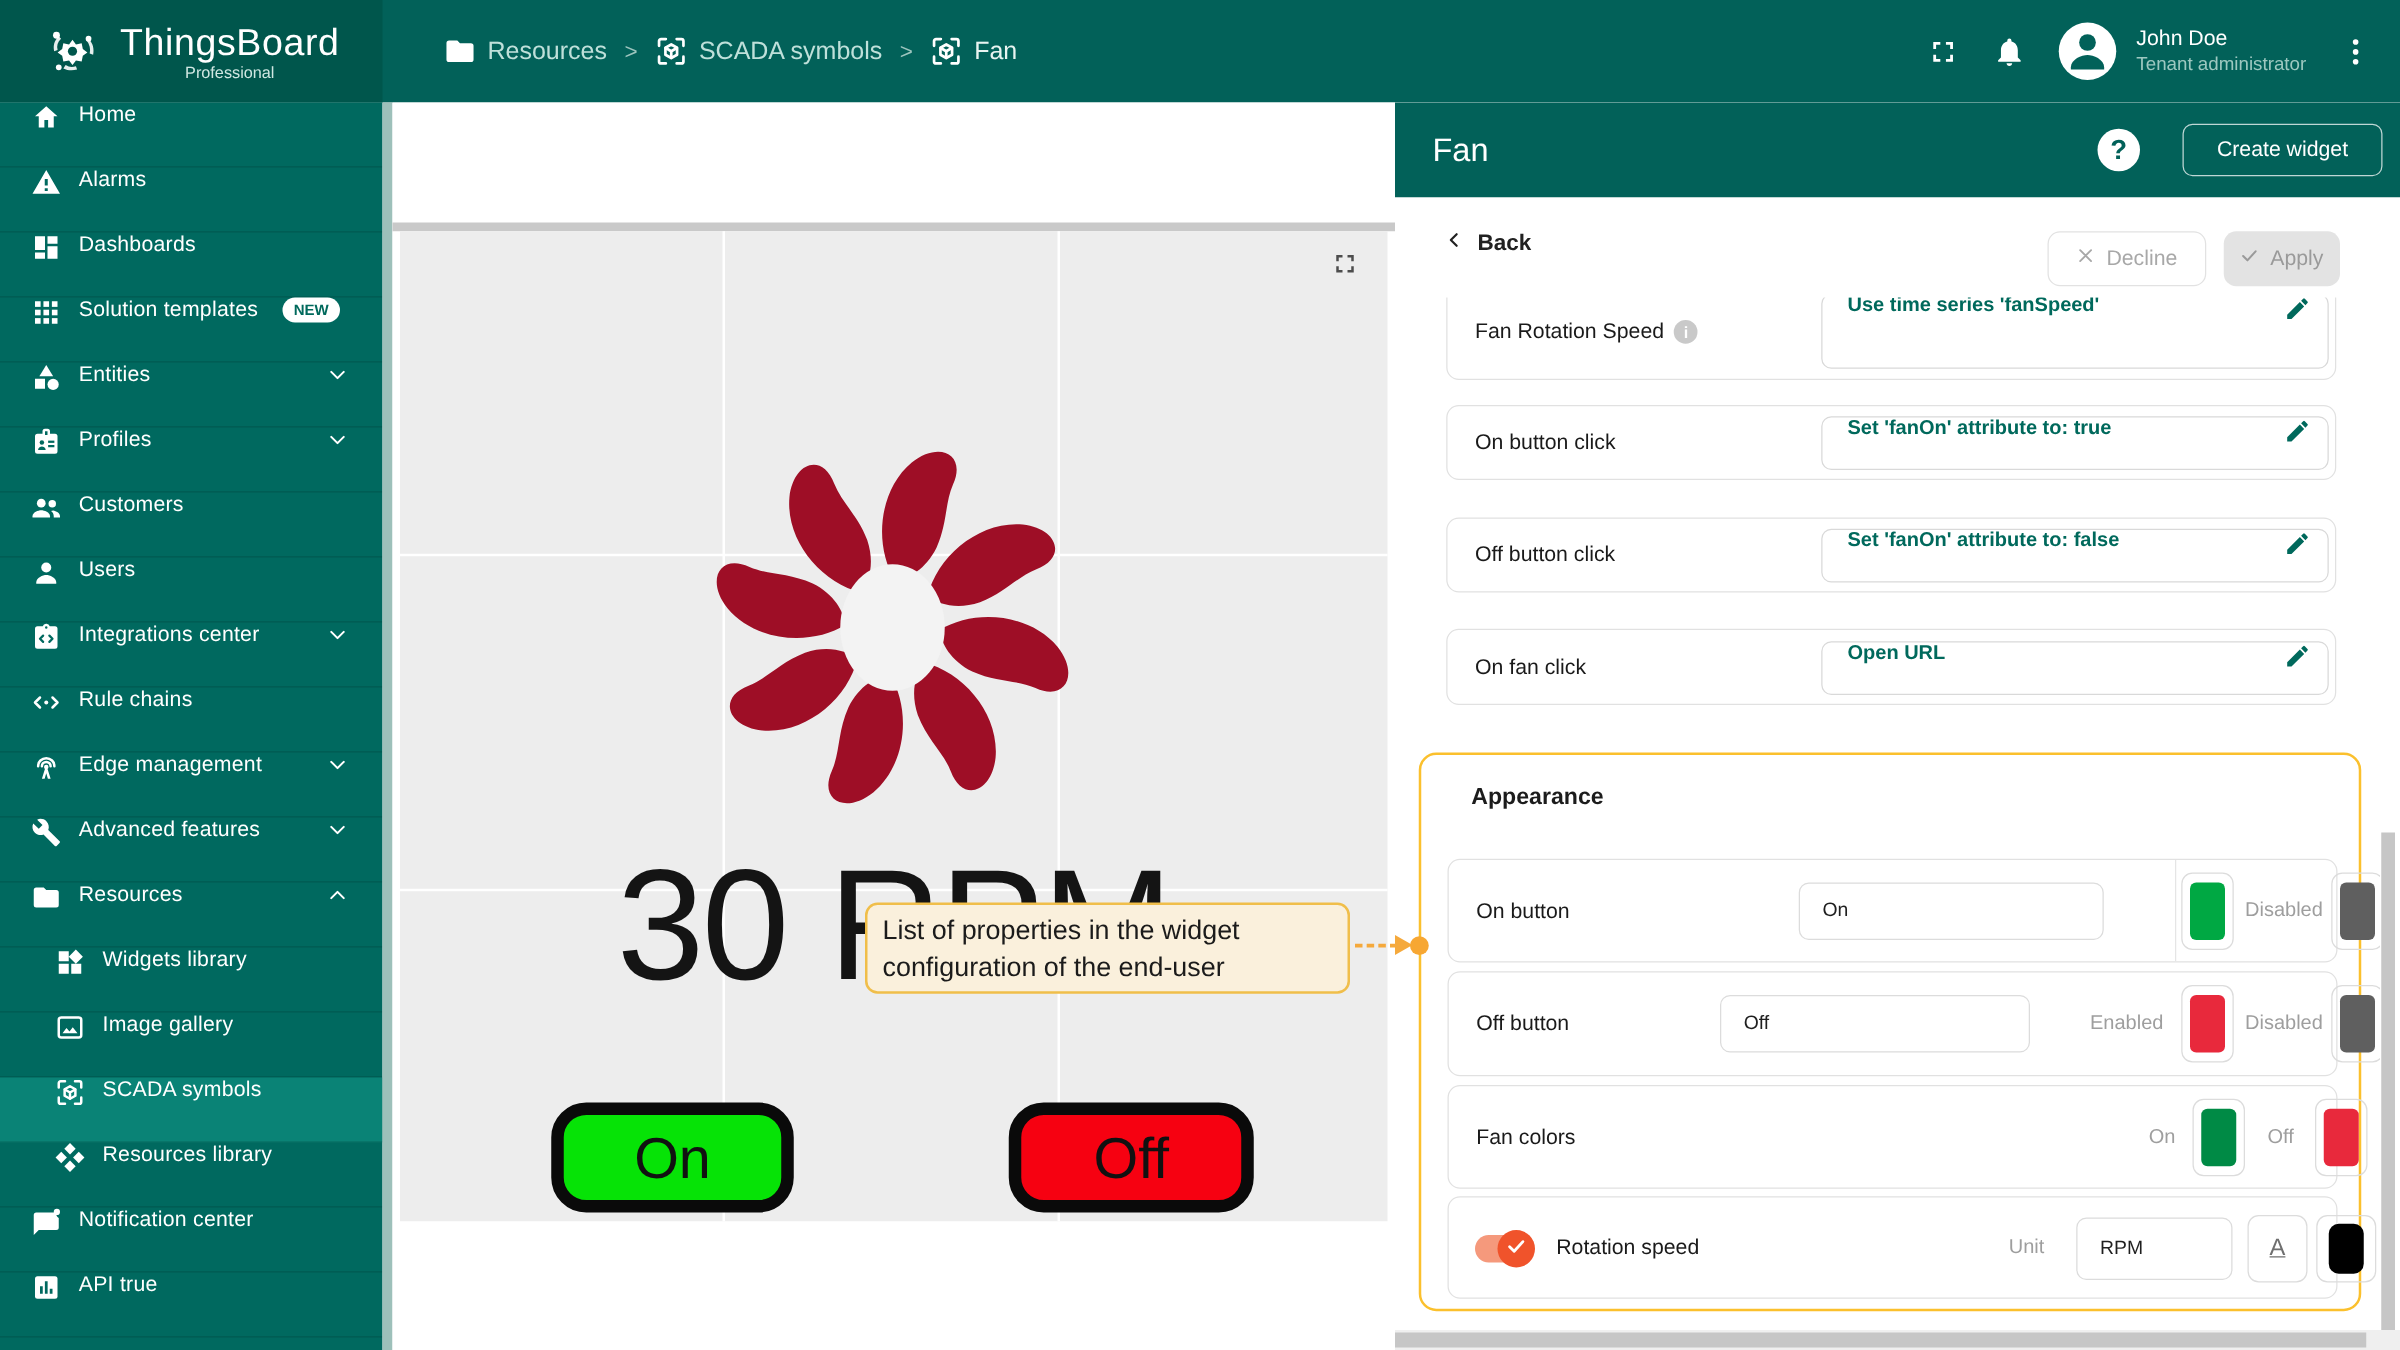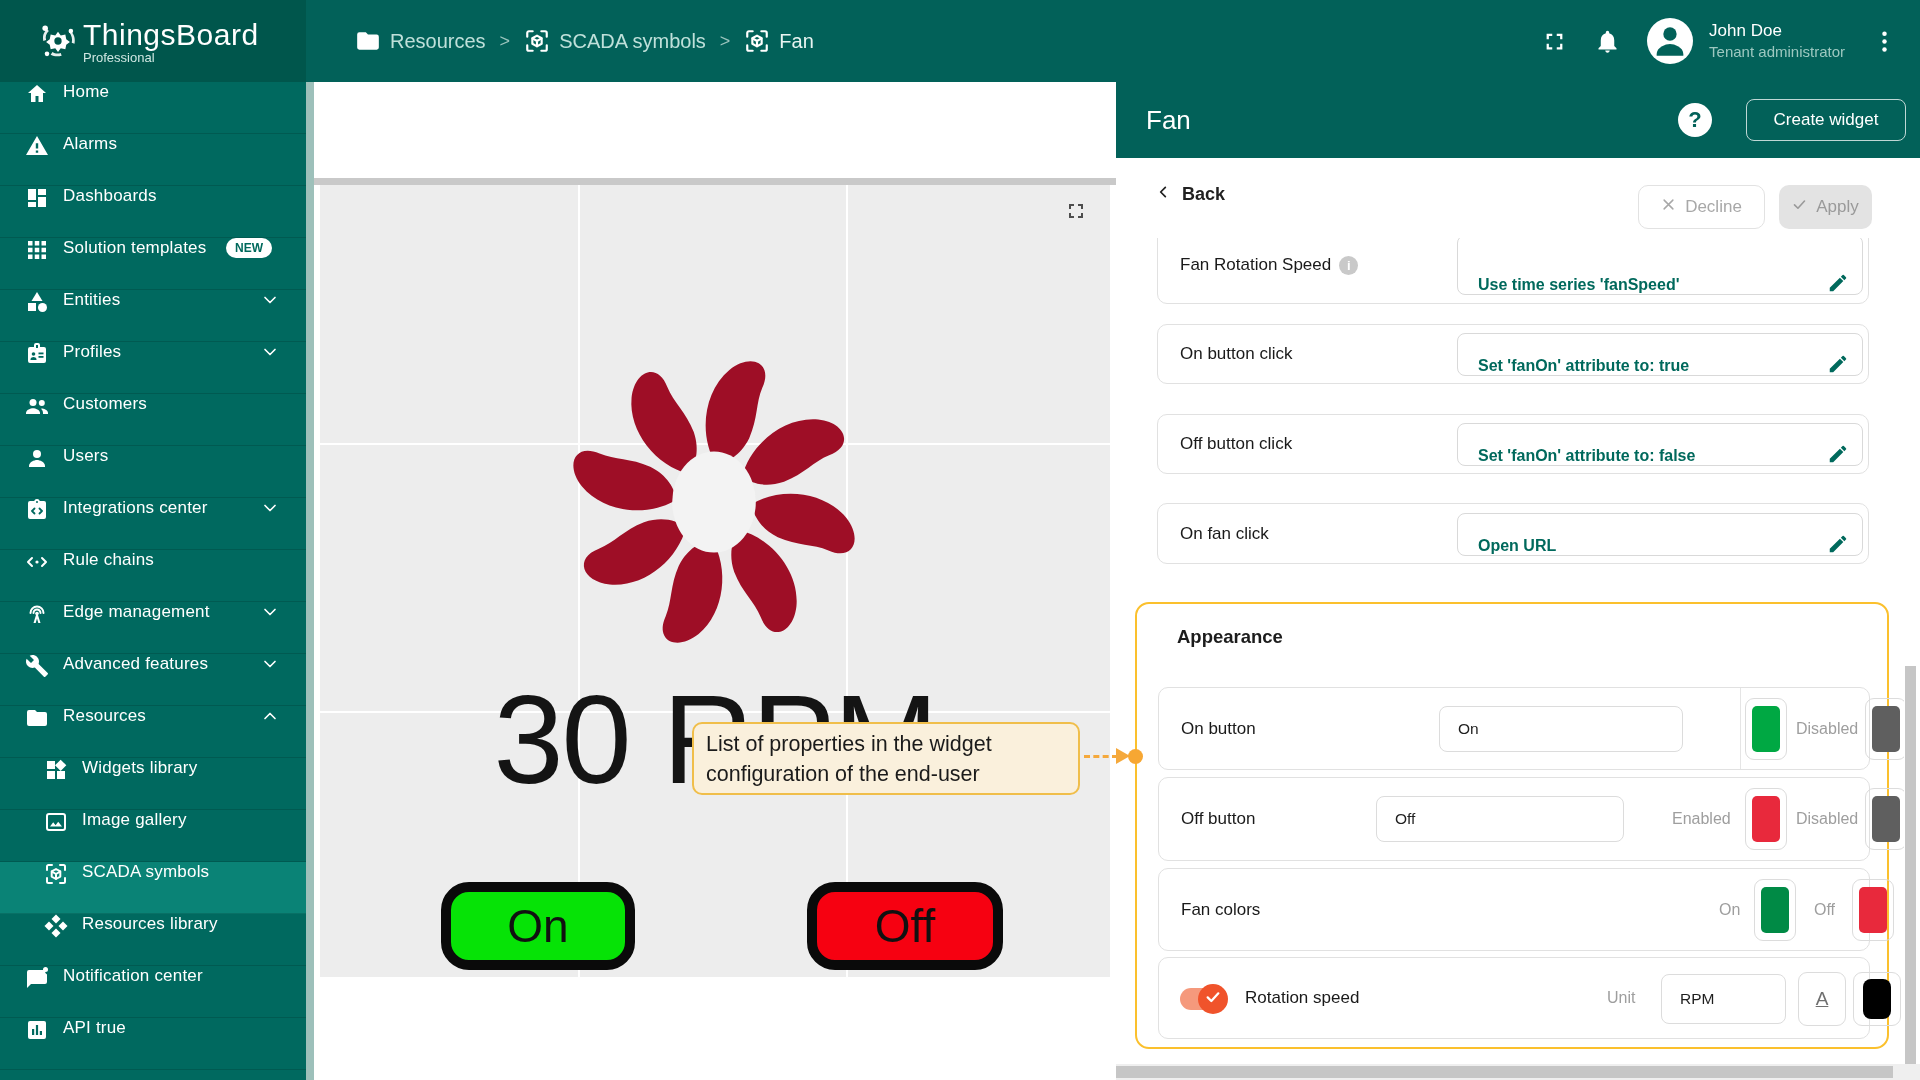--- a/index.html
+++ b/index.html
@@ -1,23 +1,23 @@
 <!DOCTYPE html>
 <html style="--accent: #00695c; --amber: #fbc02d; --btn-on: #06e306; --btn-off: #f60111; --fan: #9e0e26; --swatch-on: #00a843; --swatch-off: #e8293c; --swatch-disabled: #5f5f5f; --swatch-fan-on: #008a45; --swatch-font: #000000;"><head>
 <meta charset="utf-8">
 <style>
   html,body{margin:0;padding:0;width:1920px;height:1080px;overflow:hidden;
     font-family:"Liberation Sans",sans-serif;background:#fff;}
   
   #header{position:absolute;left:0;top:0;width:1920px;height:82px;background:#026159;}
   #logo-block{position:absolute;left:0;top:0;width:306px;height:82px;background:#00564c;display:flex;align-items:center;}
   #logo-gear{margin-left:36px;width:44px;height:44px;}
-  #logo-text{margin-left:3px;color:#fff;}
+  #logo-text{margin-left:16px;color:#fff;}
   #logo-name{font-size:30px;font-weight:400;letter-spacing:.5px;}
-  #logo-sub{font-size:13px;color:#cfe7e2;text-align:left;margin-top:-2px;}
+  #logo-sub{font-size:13px;color:#cfe7e2;text-align:center;margin-top:-2px;}
   #breadcrumb{position:absolute;left:355px;top:0;height:82px;display:flex;align-items:center;gap:14px;color:#bfe0da;font-size:20px;}
   .bc-item{display:flex;align-items:center;gap:9px;cursor:pointer;}
   .bc-sep{font-size:18px;color:#9cc5be;}
   .bc-icon svg{width:26px;height:26px;display:block;}
   #header-right{position:absolute;right:22px;top:0;height:82px;display:flex;align-items:center;gap:26px;}
   .hicon svg{width:27px;height:27px;display:block;}
   #avatar{width:46px;height:46px;border-radius:50%;background:#fff;display:flex;align-items:center;justify-content:center;}
   #avatar svg{width:40px;height:40px;}
   #user-block{line-height:1.3;margin-left:-10px;}
   #user-name{color:#fff;font-size:17px;}
@@ -69,21 +69,21 @@
     justify-content:center;gap:9px;font-size:17px;cursor:default;}
   #decline-btn{left:522px;width:127px;background:#fff;border:1px solid #e2e2e2;color:#a8a8a8;}
   #apply-btn{left:663px;width:93px;background:#e3e3e3;color:#9a9a9a;}
   .hdr-btn svg{width:15px;height:15px;}
   #panel-scroll{position:absolute;left:0;top:156px;width:788px;height:826px;overflow:hidden;}
   .card{position:absolute;left:41px;width:712px;background:#fff;border:1px solid #e1e1e1;border-radius:10px;box-sizing:border-box;}
   .card-label{position:absolute;left:22px;top:0;height:100%;display:flex;align-items:center;gap:8px;font-size:17px;color:#1a1a1a;}
   .info-icon{width:19px;height:19px;border-radius:50%;background:#c9c9c9;color:#fff;font-size:13px;font-weight:700;
     display:flex;align-items:center;justify-content:center;font-style:normal;}
   .value-box{position:absolute;left:299px;width:406px;border:1px solid #d9d9d9;border-radius:8px;box-sizing:border-box;
-    display:flex;align-items:flex-end;cursor:pointer;}
+    display:flex;align-items:flex-start;cursor:pointer;}
   .value-text{margin-left:20px;font-size:16px;font-weight:700;color:var(--accent);}
   .pencil{position:absolute;right:13px;width:22px;height:22px;}
   .pencil svg{width:22px;height:22px;}
   #card-1{top:-12px;height:78px;} #card-1 .value-box{top:8px;height:60px;}
   #card-2{top:86px;height:60px;}  #card-2 .value-box{top:8px;height:43px;}
   #card-3{top:176px;height:60px;} #card-3 .value-box{top:8px;height:43px;}
   #card-4{top:265px;height:61px;} #card-4 .value-box{top:9px;height:43px;}
   
   #appearance{position:absolute;left:19px;top:364px;width:754px;height:447px;border:2.5px solid var(--amber);
     border-radius:14px;box-sizing:border-box;background:#fff;}

